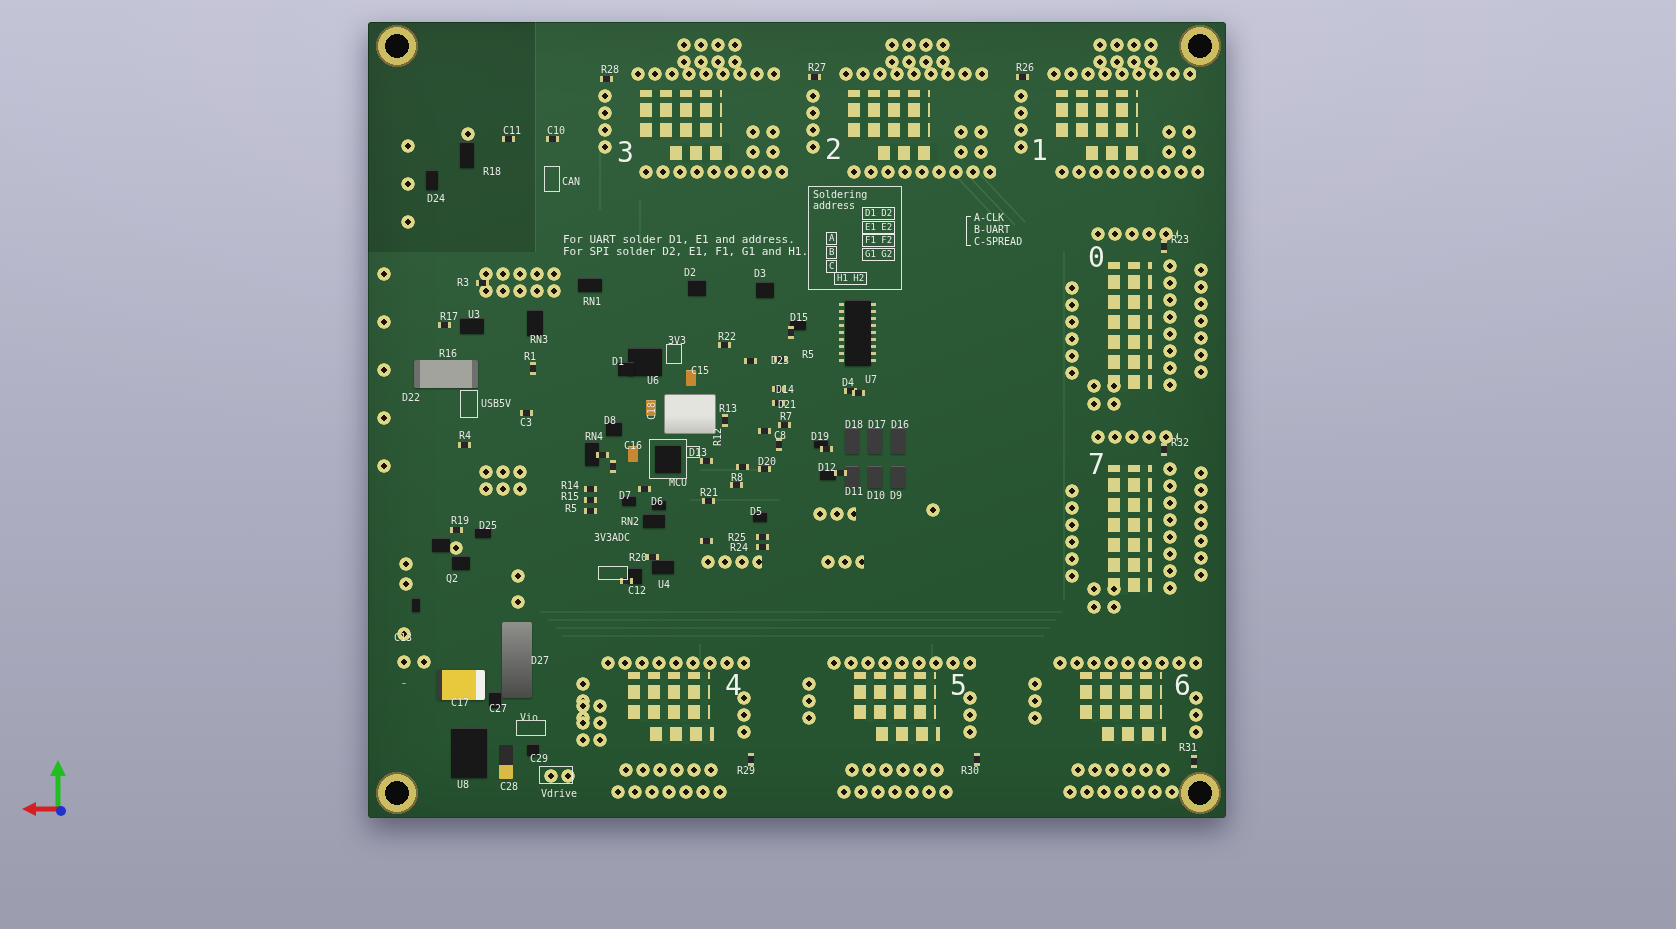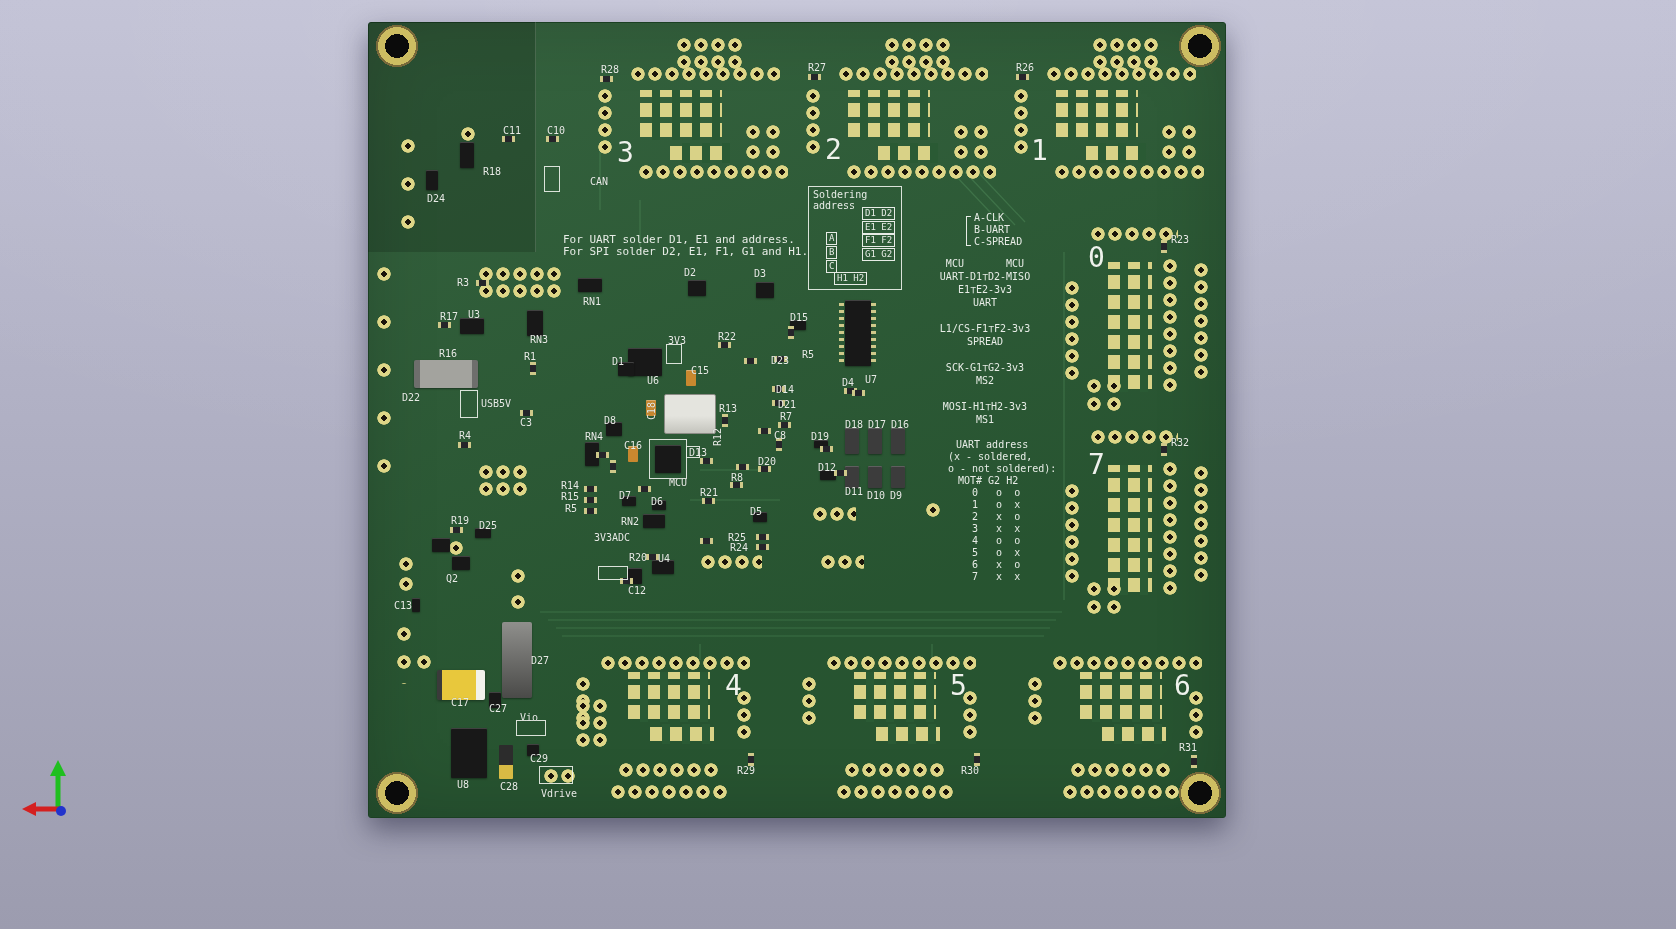--- a/index.html
+++ b/index.html
@@ -273,68 +273,39 @@
   <div class="bracket" style="left:966px;top:216px;height:30px"></div>
   <div style="position:absolute;left:974px;top:212px">
     <div class="mode-line">A-CLK</div>
     <div class="mode-line">B-UART</div>
     <div class="mode-line">C-SPREAD</div>
   </div>
 
   <div class="note" style="left:563px;top:233px">For UART solder D1, E1 and address.</div>
   <div class="note" style="left:563px;top:245px">For SPI solder D2, E1, F1, G1 and H1.</div>
 
-  <div style="position:absolute;left:918px;top:258px;width:134px">
-    <div class="legend-line">MCU       MCU</div>
-    <div class="legend-line">UART-D1⊤D2-MISO</div>
-    <div class="legend-line">E1⊤E2-3v3</div>
-    <div class="legend-line">UART</div>
-    <div class="legend-line"></div>
-    <div class="legend-line">L1/CS-F1⊤F2-3v3</div>
-    <div class="legend-line">SPREAD</div>
-    <div class="legend-line"></div>
-    <div class="legend-line">SCK-G1⊤G2-3v3</div>
-    <div class="legend-line">MS2</div>
-    <div class="legend-line"></div>
-    <div class="legend-line">MOSI-H1⊤H2-3v3</div>
-    <div class="legend-line">MS1</div>
-  </div>
-
-  <div style="position:absolute;left:948px;top:439px">
-    <div class="addr-line" style="padding-left:8px">UART address</div>
-    <div class="addr-line">(x - soldered,</div>
-    <div class="addr-line">o - not soldered):</div>
-    <div class="addr-line" style="padding-left:10px">MOT# G2 H2</div>
-    <div class="addr-line" style="padding-left:24px">0   o  o</div>
-    <div class="addr-line" style="padding-left:24px">1   o  x</div>
-    <div class="addr-line" style="padding-left:24px">2   x  o</div>
-    <div class="addr-line" style="padding-left:24px">3   x  x</div>
-    <div class="addr-line" style="padding-left:24px">4   o  o</div>
-    <div class="addr-line" style="padding-left:24px">5   o  x</div>
-    <div class="addr-line" style="padding-left:24px">6   x  o</div>
-    <div class="addr-line" style="padding-left:24px">7   x  x</div>
-  </div>
+
 
   <div class="secnum" style="left:617px;top:138px">3</div>
   <div class="secnum" style="left:825px;top:135px">2</div>
   <div class="secnum" style="left:1031px;top:136px">1</div>
   <div class="secnum" style="left:1088px;top:243px">0</div>
   <div class="secnum" style="left:1088px;top:450px">7</div>
   <div class="secnum" style="left:725px;top:671px">4</div>
   <div class="secnum" style="left:950px;top:671px">5</div>
   <div class="secnum" style="left:1174px;top:671px">6</div>
 
   <span class="ref" style="left:601px;top:64px">R28</span>
   <span class="ref" style="left:808px;top:62px">R27</span>
   <span class="ref" style="left:1016px;top:62px">R26</span>
   <span class="ref" style="left:503px;top:125px">C11</span>
   <span class="ref" style="left:547px;top:125px">C10</span>
   <span class="ref" style="left:483px;top:166px">R18</span>
   <span class="ref" style="left:427px;top:193px">D24</span>
-  <span class="ref" style="left:590px;top:176px">CAN</span>
+  <span class="ref" style="left:562px;top:176px">CAN</span>
   <span class="ref" style="left:457px;top:277px">R3</span>
   <span class="ref" style="left:583px;top:296px">RN1</span>
   <span class="ref" style="left:440px;top:311px">R17</span>
   <span class="ref" style="left:468px;top:309px">U3</span>
   <span class="ref" style="left:530px;top:334px">RN3</span>
   <span class="ref" style="left:439px;top:348px">R16</span>
   <span class="ref" style="left:524px;top:351px">R1</span>
   <span class="ref" style="left:402px;top:392px">D22</span>
   <span class="ref" style="left:481px;top:398px">USB5V</span>
   <span class="ref" style="left:520px;top:417px">C3</span>
@@ -382,22 +353,22 @@
   <span class="ref" style="left:750px;top:506px">D5</span>
   <span class="ref" style="left:621px;top:516px">RN2</span>
   <span class="ref" style="left:728px;top:532px">R25</span>
   <span class="ref" style="left:730px;top:542px">R24</span>
   <span class="ref" style="left:451px;top:515px">R19</span>
   <span class="ref" style="left:479px;top:520px">D25</span>
   <span class="ref" style="left:446px;top:573px">Q2</span>
   <span class="ref" style="left:629px;top:552px">R20</span>
   <span class="ref" style="left:594px;top:532px">3V3ADC</span>
   <span class="ref" style="left:628px;top:585px">C12</span>
-  <span class="ref" style="left:658px;top:553px">U4</span>
-  <span class="ref" style="left:394px;top:600px">C13</span>
+  <span class="ref" style="left:658px;top:579px">U4</span>
+  <span class="ref" style="left:394px;top:632px">C13</span>
   <span class="ref" style="left:531px;top:655px">D27</span>
   <span class="ref" style="left:451px;top:697px">C17</span>
   <span class="ref" style="left:489px;top:703px">C27</span>
   <span class="ref" style="left:520px;top:712px">Vio</span>
   <span class="ref" style="left:530px;top:753px">C29</span>
   <span class="ref" style="left:457px;top:779px">U8</span>
   <span class="ref" style="left:500px;top:781px">C28</span>
   <span class="ref" style="left:541px;top:788px">Vdrive</span>
   <span class="ref" style="left:737px;top:765px">R29</span>
   <span class="ref" style="left:961px;top:765px">R30</span>

